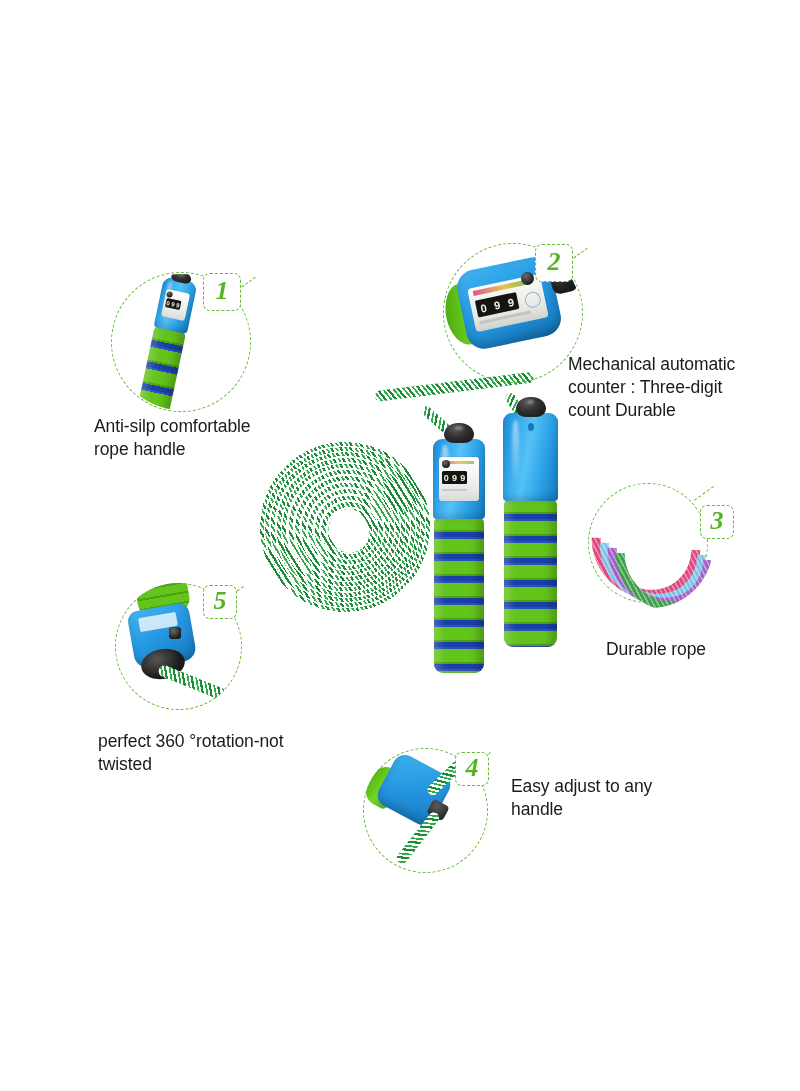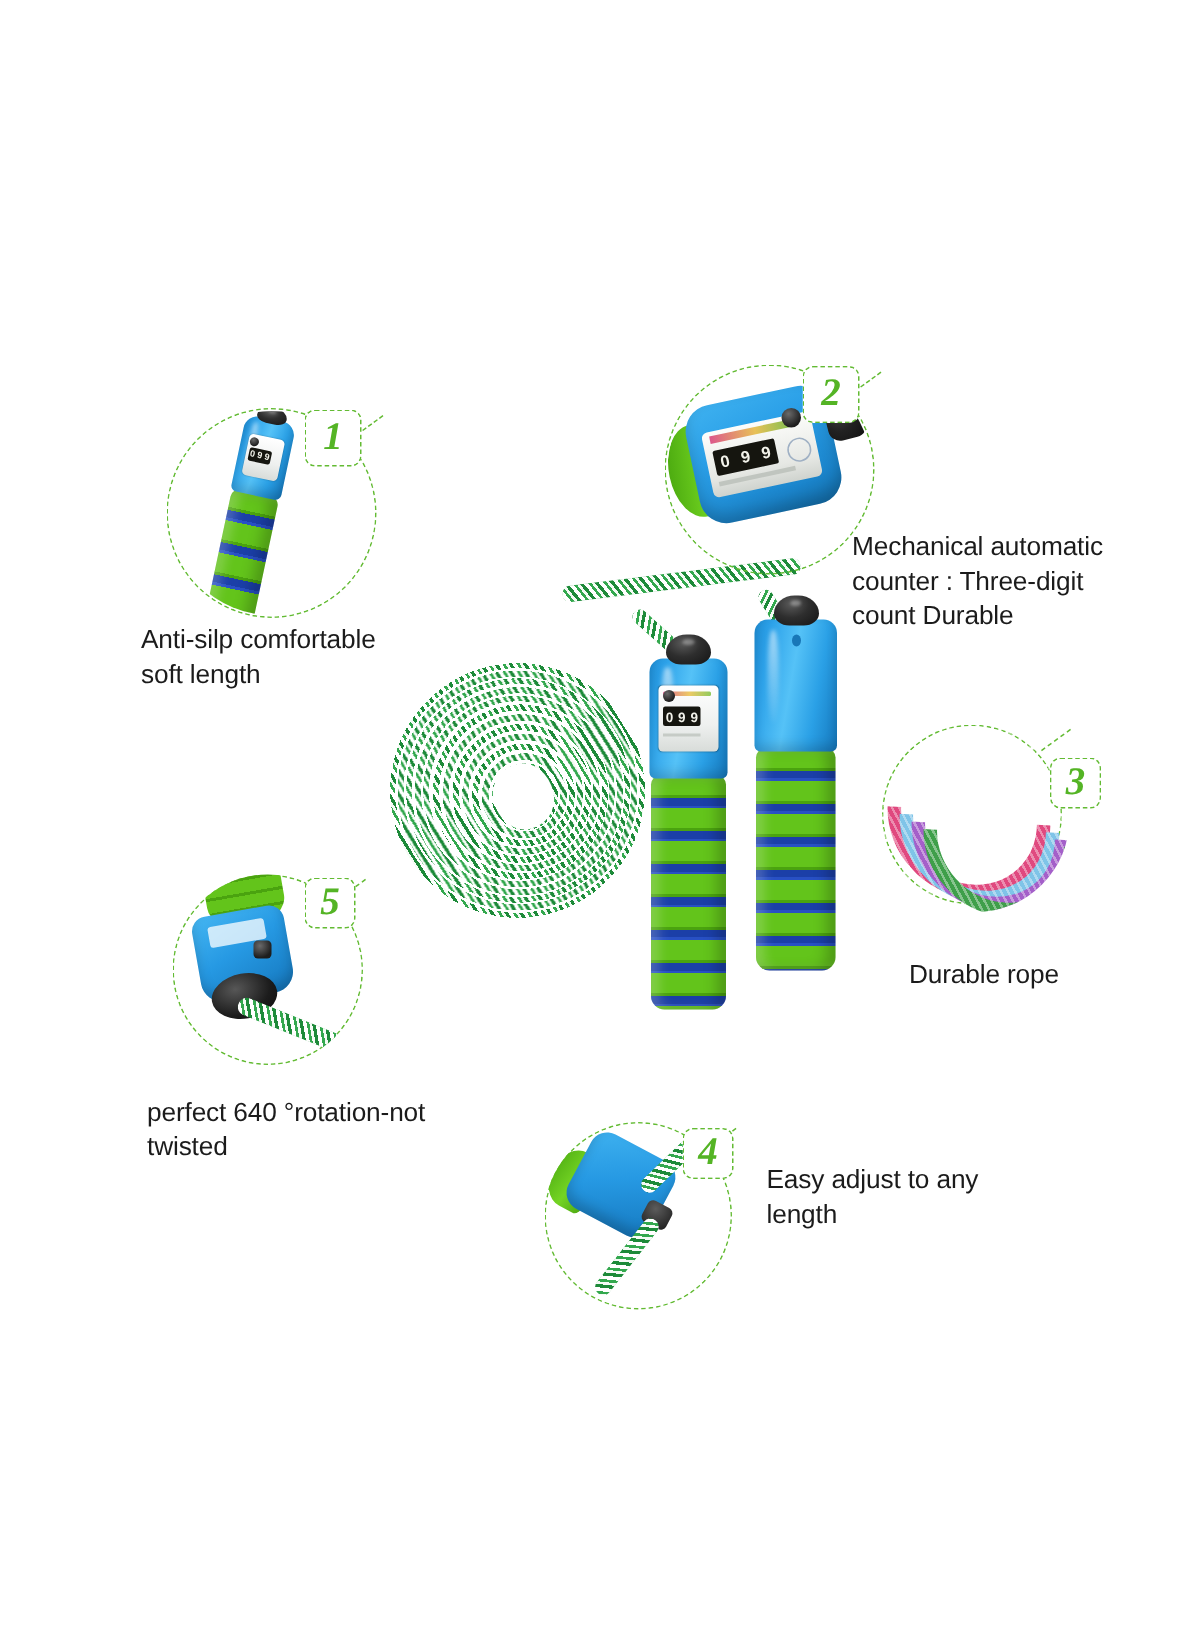--- a/index.html
+++ b/index.html
@@ -276,21 +276,21 @@
         <div class="h-foam" style="top:58px; height:100px;"></div>
       </div>
     </div>
 
     <div class="leader" style="left:234px; top:292px; width:26px; transform:rotate(-36deg);"></div>
     <div class="badge" style="left:203px; top:273px; width:38px; height:38px;">
       <span>1</span>
     </div>
 
     <div class="callout-text" style="left:94px; top:415px; width:250px;">Anti-silp comfortable
-soft length</div>
+rope handle</div>
   </div>
 
   <div>
     <div class="dash-circle" style="left:443px; top:243px; width:140px; height:140px;"></div>
 
     <div class="photo-clip" style="left:445px; top:245px; width:136px; height:136px;">
 
       <div style="position:absolute; left:1px; top:38px; width:38px; height:62px;
                   background:linear-gradient(95deg,#4aa80f,#6fd120 60%,#4da711);
                   border-radius:50% 14% 14% 50% / 50% 20% 20% 50%; transform:rotate(-12deg);"></div>
@@ -384,21 +384,21 @@
       <div class="rope" style="position:absolute; left:74px; top:60px; width:62px; height:11px;
                   border-radius:6px; transform:rotate(128deg); transform-origin:0 50%;"></div>
     </div>
 
     <div class="leader" style="left:471px; top:766px; width:24px; transform:rotate(-36deg);"></div>
     <div class="badge" style="left:455px; top:752px; width:34px; height:34px;">
       <span>4</span>
     </div>
 
     <div class="callout-text" style="left:511px; top:775px; width:220px;">Easy adjust to any
-length</div>
+handle</div>
   </div>
 
   <div>
     <div class="dash-circle" style="left:115px; top:583px; width:127px; height:127px;"></div>
 
     <div class="photo-clip" style="left:115px; top:583px; width:127px; height:127px;">
       <div style="position:absolute; left:22px; top:-6px; width:52px; height:40px;
                   background:repeating-linear-gradient(180deg,#63c41b 0 8px,#4aa30f 8px 10px);
                   border-radius:10px 10px 40% 40%; transform:rotate(-10deg);"></div>
       <div style="position:absolute; left:16px; top:24px; width:62px; height:58px;
@@ -413,17 +413,17 @@
                   border-radius:50%; transform:rotate(-10deg);"></div>
       <div class="rope" style="position:absolute; left:44px; top:80px; width:80px; height:12px;
                   border-radius:6px; transform:rotate(22deg); transform-origin:0 50%;"></div>
     </div>
 
     <div class="leader" style="left:224px; top:600px; width:24px; transform:rotate(-36deg);"></div>
     <div class="badge" style="left:203px; top:585px; width:34px; height:34px;">
       <span>5</span>
     </div>
 
-    <div class="callout-text" style="left:98px; top:730px; width:250px;">perfect 640 °rotation-not
+    <div class="callout-text" style="left:98px; top:730px; width:250px;">perfect 360 °rotation-not
 twisted</div>
   </div>
 
 </div>
 
 </body></html>

